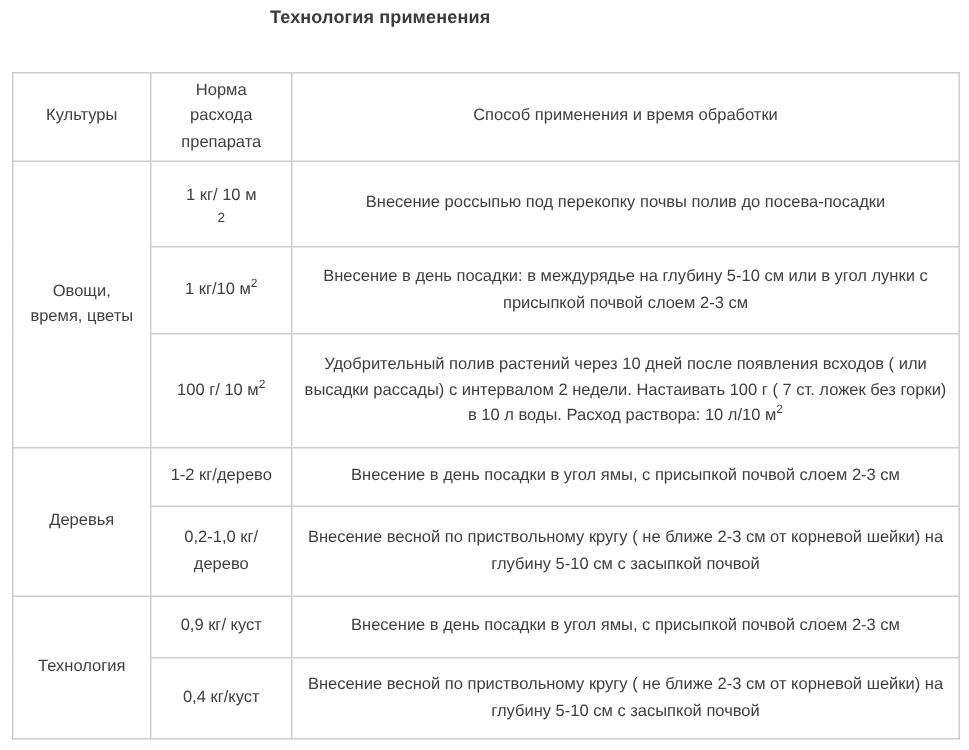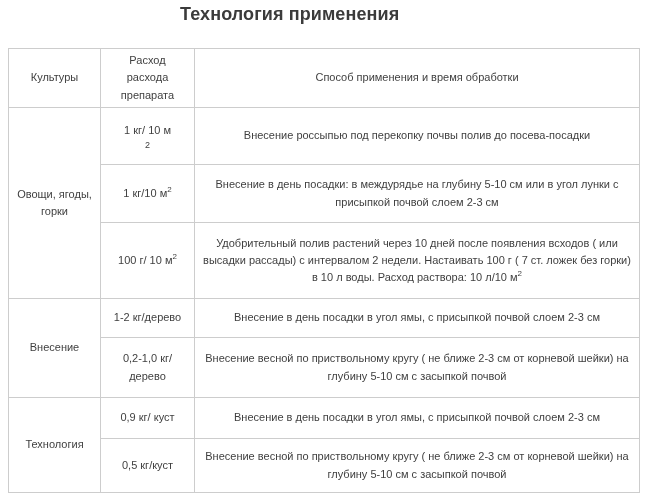--- a/index.html
+++ b/index.html
@@ -15,21 +15,21 @@
     position: relative;
     width: 646px;
     height: 500px;
     background: #ffffff;
     overflow: hidden;
   }
   .page-title {
     position: absolute;
     left: 180px;
     top: 4px;
-    font-size: 18px;
+    font-size: 12px;
     font-weight: 700;
     color: #3b3b3b;
     letter-spacing: 0.1px;
   }
   table.apply-table {
     position: absolute;
     left: 8px;
     top: 48px;
     width: 631px;
     border-collapse: collapse;
@@ -78,57 +78,57 @@
 
   <table class="apply-table">
     <colgroup>
       <col class="c-culture">
       <col class="c-rate">
       <col class="c-method">
     </colgroup>
     <tbody>
       <tr class="rh">
         <th>Культуры</th>
-        <th>Расход расхода препарата</th>
+        <th>Норма расхода препарата</th>
         <th>Способ применения и время обработки</th>
       </tr>
 
       <tr class="r1">
-        <td rowspan="3">Овощи, ягоды, горки</td>
+        <td rowspan="3">Овощи, время, цветы</td>
         <td><span>1 кг/ 10 м</span><span class="sup-below">2</span></td>
         <td>Внесение россыпью под перекопку почвы полив до посева-посадки</td>
       </tr>
 
       <tr class="r2">
         <td><span>1 кг/10 м</span><sup class="sup">2</sup></td>
         <td>Внесение в день посадки: в междурядье на глубину 5-10 см или в угол лунки с присыпкой почвой слоем 2-3 см</td>
       </tr>
 
       <tr class="r3">
         <td><span>100 г/ 10 м</span><sup class="sup">2</sup></td>
         <td><span>Удобрительный полив растений через 10 дней после появления всходов ( или высадки рассады) с интервалом 2 недели. Настаивать 100 г ( 7 ст. ложек без горки) в 10 л воды. Расход раствора: 10 л/10 м</span><sup class="sup">2</sup></td>
       </tr>
 
       <tr class="r4">
-        <td rowspan="2">Внесение</td>
+        <td rowspan="2">Деревья</td>
         <td>1-2 кг/дерево</td>
         <td>Внесение в день посадки в угол ямы, с присыпкой почвой слоем 2-3 см</td>
       </tr>
 
       <tr class="r5">
         <td>0,2-1,0 кг/ дерево</td>
         <td>Внесение весной по приствольному кругу ( не ближе 2-3 см от корневой шейки) на глубину 5-10 см с засыпкой почвой</td>
       </tr>
 
       <tr class="r6">
         <td rowspan="2">Технология</td>
         <td>0,9 кг/ куст</td>
         <td>Внесение в день посадки в угол ямы, с присыпкой почвой слоем 2-3 см</td>
       </tr>
 
       <tr class="r7">
-        <td>0,5 кг/куст</td>
+        <td>0,4 кг/куст</td>
         <td>Внесение весной по приствольному кругу ( не ближе 2-3 см от корневой шейки) на глубину 5-10 см с засыпкой почвой</td>
       </tr>
     </tbody>
   </table>
 
 </div>
 
 </body></html>

